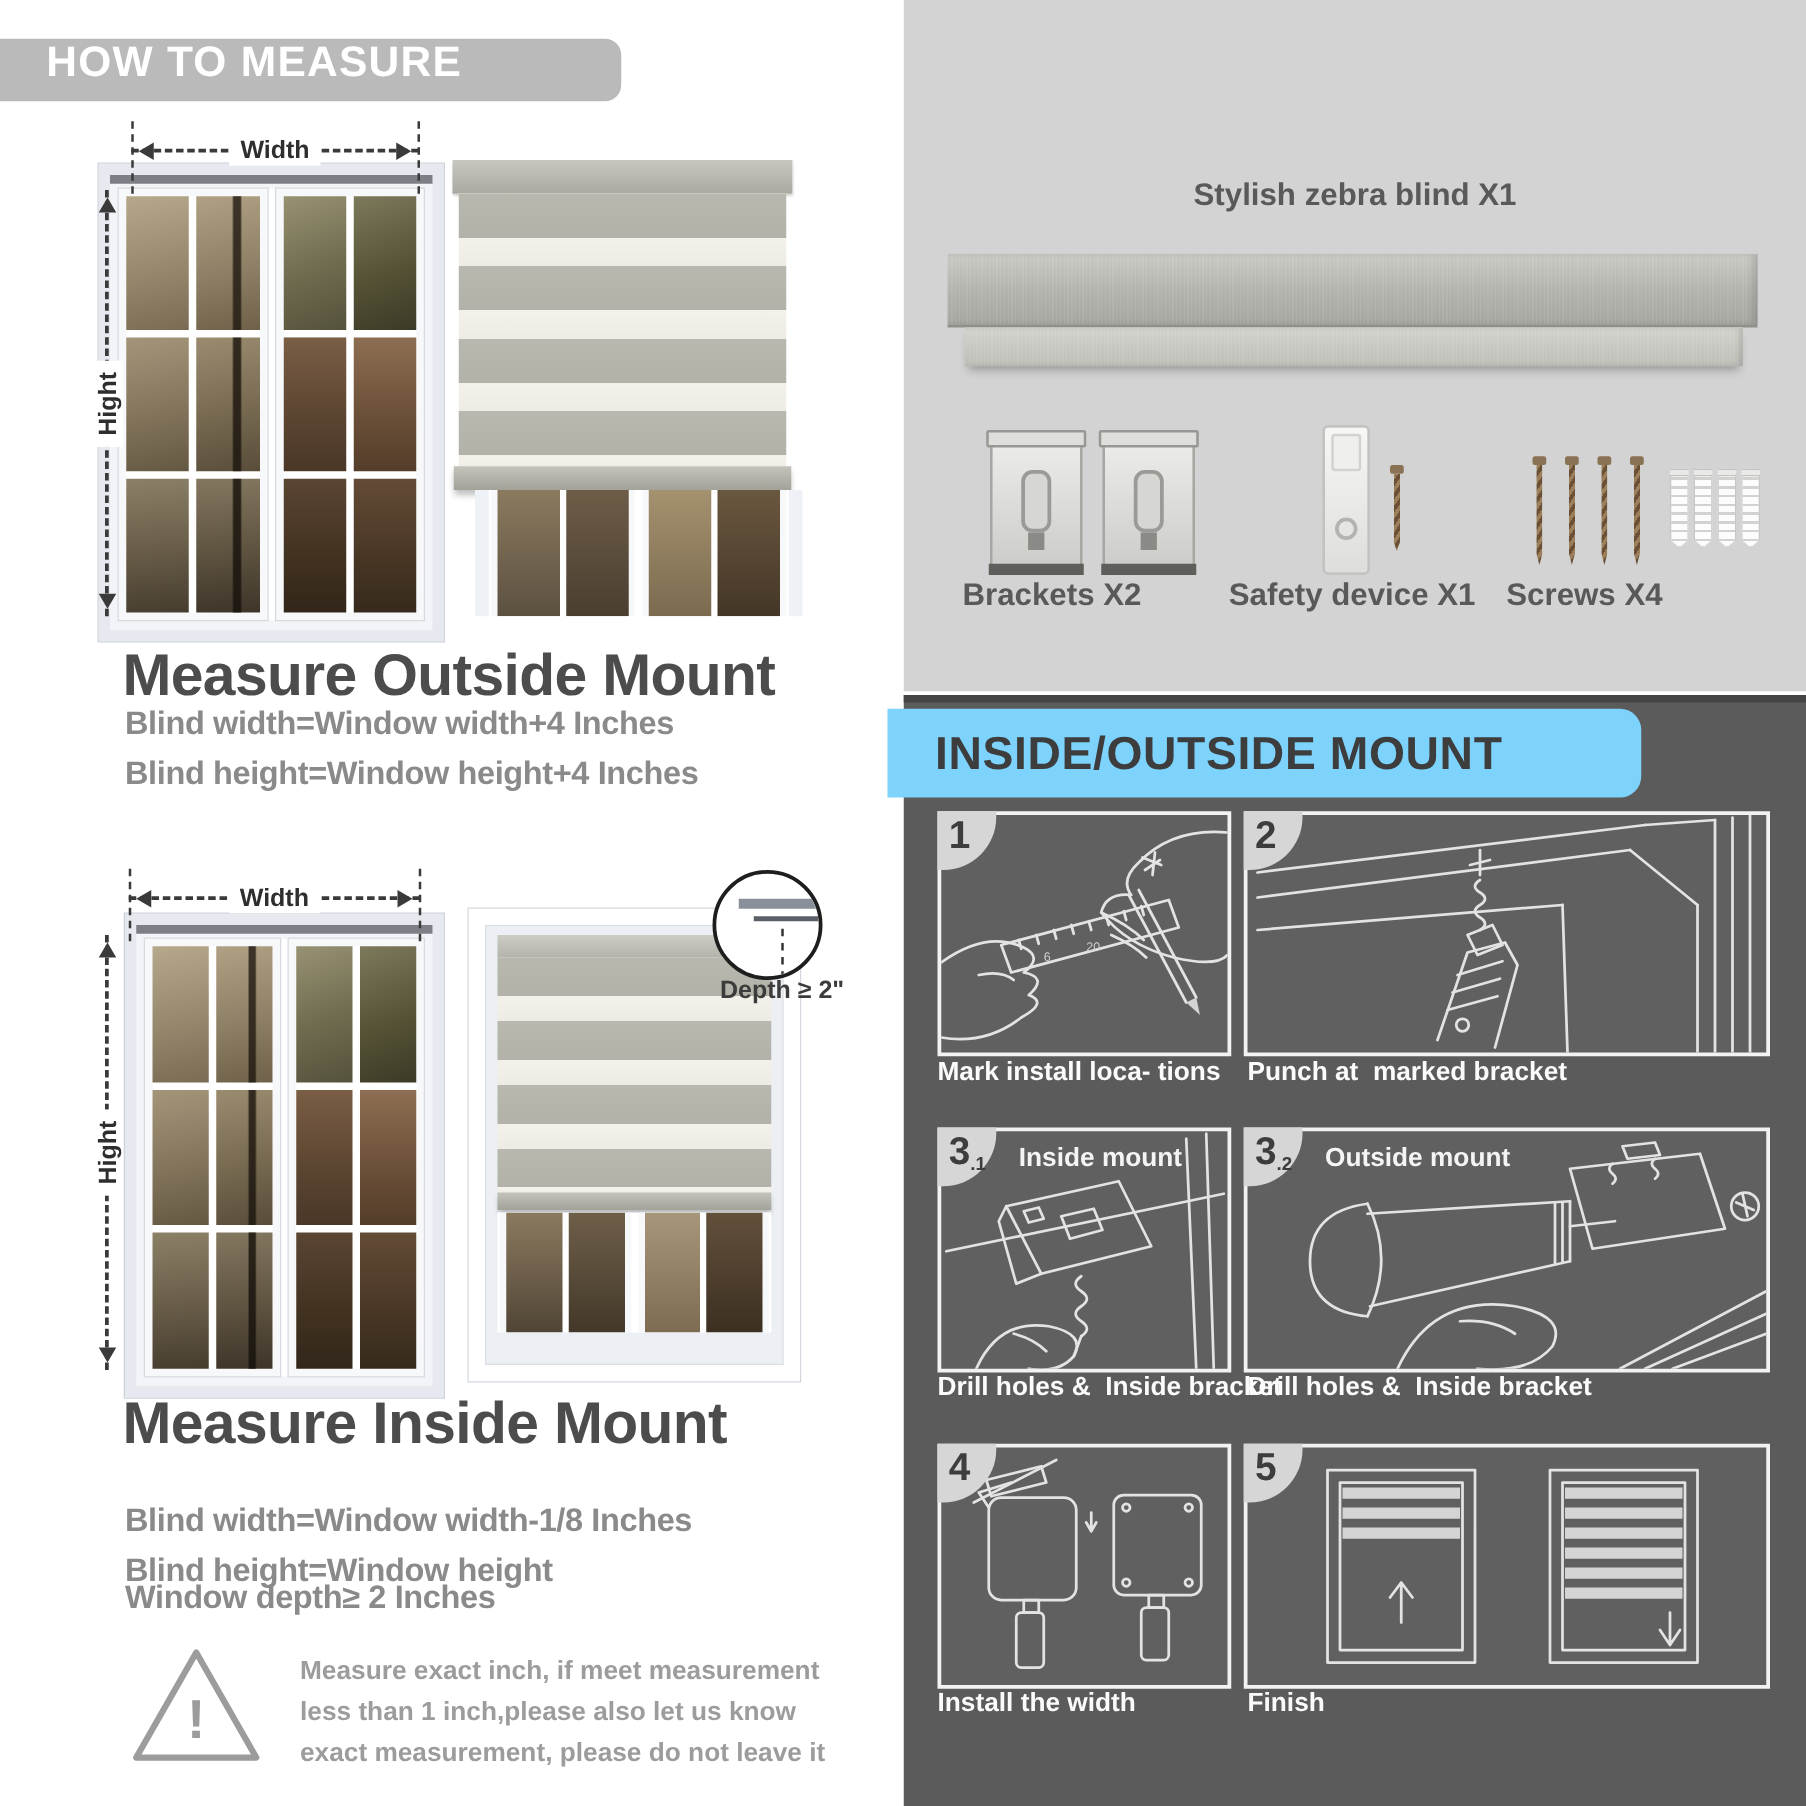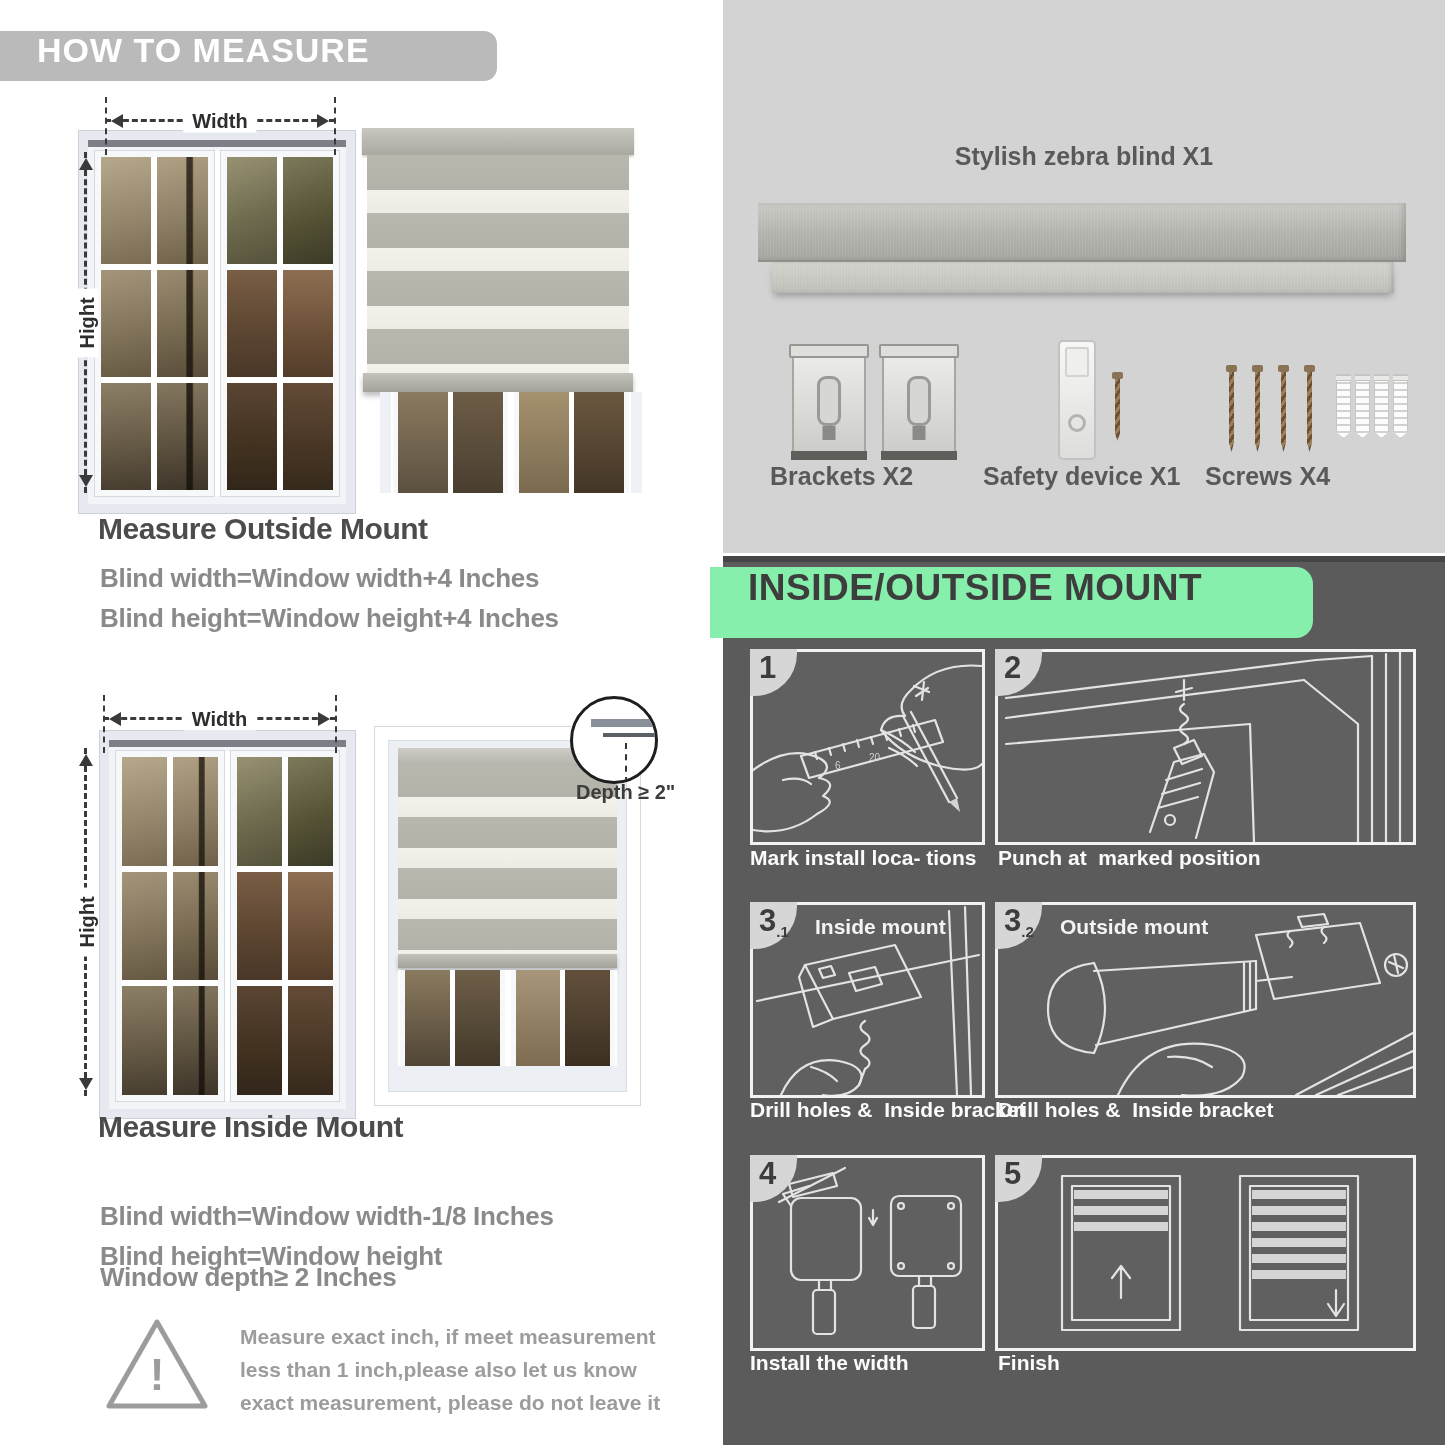--- a/index.html
+++ b/index.html
@@ -73,21 +73,21 @@
   .peekB .pp:nth-child(2) i:nth-child(2){background:linear-gradient(180deg,#62503b,#3c2f22);}
 
   
   .depth-circle{position:absolute;width:82px;height:82px;border-radius:50%;border:3px solid #1e1e1e;
                 background:#ffffff;overflow:hidden;z-index:5;}
   .depth-circle .c1{position:absolute;left:18px;top:20px;right:-10px;bottom:-10px;border-top:8px solid #8a9099;border-right:8px solid #8a9099;}
   .depth-circle .c2{position:absolute;left:30px;top:34px;right:-10px;bottom:-10px;border-top:4px solid #5a6068;border-right:4px solid #5a6068;}
   .depth-circle .c3{position:absolute;left:52px;top:44px;height:40px;border-left:2px dashed #333;}
   .depth-label{position:absolute;font-size:20px;font-weight:bold;color:#3c3c3c;}
 
-  .measure-title{position:absolute;font-size:30px;font-weight:bold;color:#4c4c4c;letter-spacing:-0.5px;}
+  .measure-title{position:absolute;font-size:47px;font-weight:bold;color:#4c4c4c;letter-spacing:-0.5px;}
   .formula{position:absolute;font-size:26px;font-weight:bold;color:#8a8a8a;letter-spacing:-0.3px;}
 
   
   .warn-tri{position:absolute;}
   .warn-text{position:absolute;font-size:21px;font-weight:600;color:#9c9c9c;line-height:33px;width:432px;}
 
   
   .included-panel{position:absolute;left:723px;top:0;width:722px;height:553px;background:#d3d3d3;}
   .wii-bar{position:absolute;left:705px;top:12px;width:380px;height:77px;background:#ffffff;
            border-radius:0 20px 20px 0;display:flex;align-items:center;z-index:2;}
@@ -125,22 +125,22 @@
   .anchor{position:absolute;width:13px;background:rgba(255,255,255,.92);border:1px solid #c6c6c4;
           clip-path:polygon(0 0,100% 0,100% 90%,50% 100%,0 90%);
           background-image:repeating-linear-gradient(180deg,rgba(175,175,172,.55) 0 2px,rgba(0,0,0,0) 2px 7px);}
   .anchor::before{content:"";position:absolute;left:-3px;right:-3px;top:0;height:4px;background:#e9e9e7;border:1px solid #c2c2c0;}
 
   .item-label{position:absolute;font-size:25px;font-weight:bold;color:#595959;text-align:left;}
 
   
   .mount-panel{position:absolute;left:723px;top:556px;width:722px;height:889px;background:#5b5b5b;}
   .mount-panel::before{content:"";position:absolute;left:0;right:0;top:0;height:6px;background:#454545;}
-  .iom-bar{position:absolute;left:710px;top:567px;width:603px;height:71px;background:#86efac;
-           border-radius:0 17px 17px 0;display:flex;z-index:2;}
+  .iom-bar{position:absolute;left:710px;top:567px;width:603px;height:71px;background:#7dd3fc;
+           border-radius:0 17px 17px 0;display:flex;align-items:center;z-index:2;}
   .iom-bar span{color:#3d3d3d;font-weight:bold;font-size:37px;letter-spacing:0.5px;padding-left:38px;}
 
   .step-box{position:absolute;border:3px solid #f2f2f2;background:rgba(255,255,255,.03);}
   .badge{position:absolute;left:-3px;top:-3px;width:47px;height:47px;border-radius:0 0 90% 0;
          background:#d6d6d6;color:#3d3d3d;display:flex;align-items:flex-start;justify-content:flex-start;
          padding:2px 0 0 9px;box-sizing:border-box;z-index:3;}
   .badge .b-main{font-size:31px;font-weight:bold;line-height:34px;}
   .badge .b-sub{font-size:15px;font-weight:bold;align-self:flex-end;margin-bottom:9px;}
   .step-title{position:absolute;left:62px;top:10px;font-size:21px;font-weight:bold;color:#f4f4f4;z-index:3;}
   .step-caption{position:absolute;font-size:21px;font-weight:bold;color:#fbfbfb;white-space:pre-wrap;}
@@ -364,21 +364,21 @@
         <path d="M252,72 L256,190"></path>
         <path d="M8,92 L252,72"></path>
       <path d="M186,52 q-8,5 0,10 q8,5 0,10 q-8,5 0,10 q8,5 0,10"></path>
       <path d="M178,40 l16,-4 M186,28 l0,20"></path>
       <path d="M176,96 L196,88 L204,104 L184,112 Z"></path>
       <path d="M152,180 L176,110 L206,102 L216,120 L198,186"></path>
       <path d="M168,128 l36,-11 M164,142 l38,-11 M160,156 l40,-11"></path>
       <circle cx="172" cy="168" r="5"></circle>
     </svg>
   </div>
-  <div class="step-caption" style="left:998px;top:846px;">Punch at  marked position</div>
+  <div class="step-caption" style="left:998px;top:846px;">Punch at  marked bracket</div>
 
   <div class="step-box" style="left:750px;top:902px;width:229px;height:190px;">
     <div class="badge">
         <span class="b-main">3</span>
         <span class="b-sub">.1</span>
       </div>
     <div class="step-title">Inside mount</div>
     <svg class="step-art" viewBox="0 0 229 190">
       <path d="M4,96 L226,50"></path>
         <path d="M196,6 L204,190"></path>

